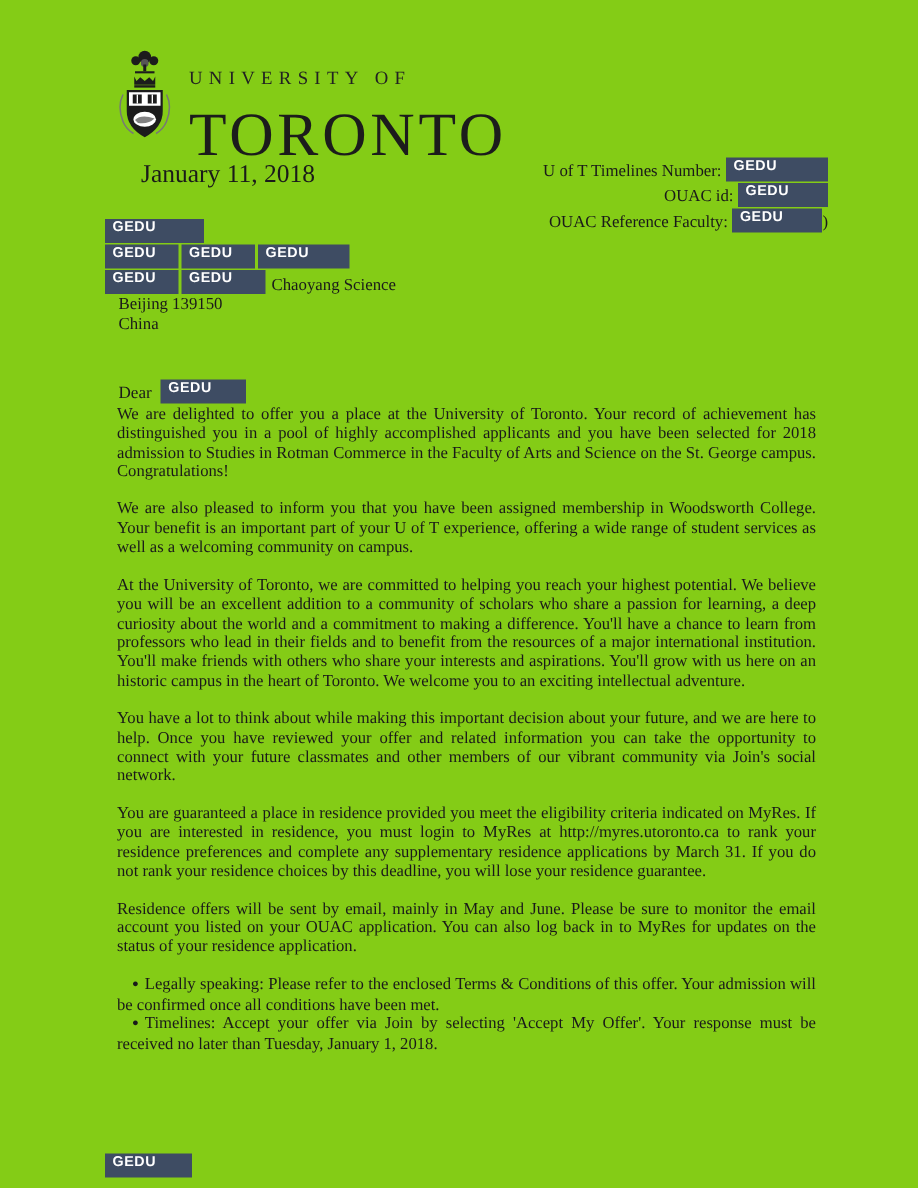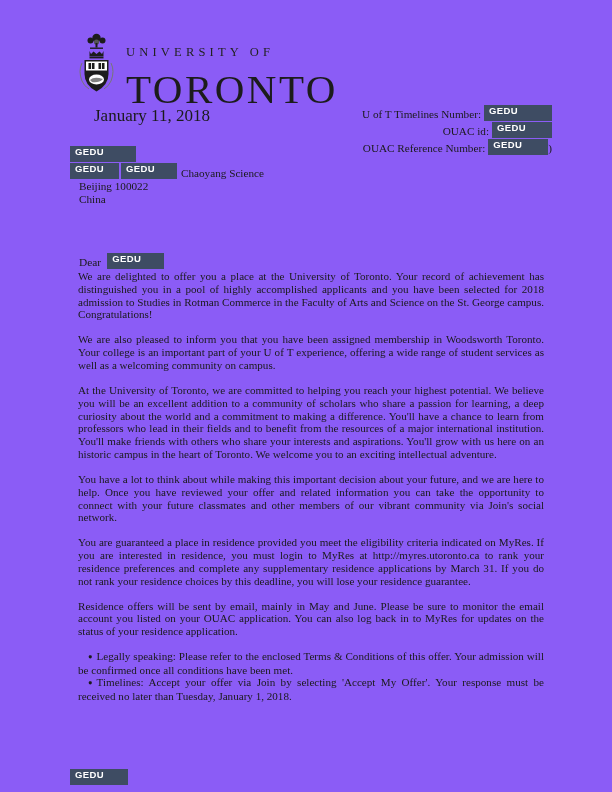--- a/index.html
+++ b/index.html
@@ -1,17 +1,17 @@
 <!DOCTYPE html>
 <html><head>
 <meta charset="utf-8">
 <style>
   html,body{margin:0;padding:0;background:#888;}
   .page{
-    position:relative;width:612px;height:792px;background:#8b5cf6;
+    position:relative;width:612px;height:792px;background:#84cc16;
     margin:0 auto;overflow:hidden;
     font-family:"Liberation Serif","DejaVu Serif",serif;color:#1a1a1a;
   }
   
   .logo-row{position:absolute;top:33px;left:76px;display:flex;align-items:flex-start;}
   .crest{width:41px;height:60px;flex:0 0 auto;}
   .wordmark{margin-left:9px;padding-top:13px;}
   .wm-top{
     font-size:12.5px;letter-spacing:4.2px;color:#222;line-height:12px;
     font-family:"Liberation Serif",serif;white-space:nowrap;
@@ -100,42 +100,45 @@
   <div class="date">January 11, 2018</div>
 
   <div class="hdr-right">
     <div class="hdr-row">
       <span class="hdr-label">U of T Timelines Number:</span><span class="badge w68" style="background: rgb(62, 76, 99);">GEDU</span><span></span>
     </div>
     <div class="hdr-row">
       <span class="hdr-label">OUAC id:</span><span class="badge w60" style="background: rgb(62, 76, 99);">GEDU</span><span></span>
     </div>
     <div class="hdr-row">
-      <span class="hdr-label">OUAC Reference Number:</span><span class="badge w60" style="background: rgb(62, 76, 99);">GEDU</span><span>)</span>
+      <span class="hdr-label">OUAC Reference Faculty:</span><span class="badge w60" style="background: rgb(62, 76, 99);">GEDU</span><span>)</span>
     </div>
   </div>
 
   <div class="addr">
     <div class="addr-badges">
       <span class="badge w66" style="background: rgb(62, 76, 99);">GEDU</span>
     </div>
     <div class="addr-badges">
+      <span class="badge w49" style="background: rgb(62, 76, 99);">GEDU</span><span class="badge w49" style="background: rgb(62, 76, 99);">GEDU</span><span class="badge w61" style="background: rgb(62, 76, 99);">GEDU</span>
+    </div>
+    <div class="addr-badges">
       <span class="badge w49" style="background: rgb(62, 76, 99);">GEDU</span><span class="badge w56" style="background: rgb(62, 76, 99);">GEDU</span><span class="addr-text">Chaoyang Science</span>
     </div>
-    <div class="addr-line">Beijing 100022</div>
+    <div class="addr-line">Beijing 139150</div>
     <div class="addr-line">China</div>
   </div>
 
   <div class="salutation">
     <span>Dear</span><span class="badge w57" style="background: rgb(62, 76, 99);">GEDU</span>
   </div>
 
   <div class="body">
     <p>We are delighted to offer you a place at the University of Toronto. Your record of achievement has distinguished you in a pool of highly accomplished applicants and you have been selected for 2018 admission to Studies in Rotman Commerce in the Faculty of Arts and Science on the St. George campus.  Congratulations!</p>
-    <p>We are also pleased to inform you that you have been assigned membership in Woodsworth Toronto. Your college is an important part of your U of T experience, offering a wide range of student services as well as a welcoming community on campus.</p>
+    <p>We are also pleased to inform you that you have been assigned membership in Woodsworth College. Your benefit is an important part of your U of T experience, offering a wide range of student services as well as a welcoming community on campus.</p>
     <p>At the University of Toronto, we are committed to helping you reach your highest potential. We believe you will be an excellent addition to a community of scholars who share a passion for learning, a deep curiosity about the world and a commitment to making a difference. You'll have a chance to learn from professors who lead in their fields and to benefit from the resources of a major international institution. You'll make friends with others who share your interests and aspirations. You'll grow with us here on an historic campus in the heart of Toronto. We welcome you to an exciting intellectual adventure.</p>
     <p>You have a lot to think about while making this important decision about your future, and we are here to help.  Once you have reviewed your offer and related information you can take the opportunity to connect with your future classmates and other members of our vibrant community via Join's social network.</p>
     <p>You are guaranteed a place in residence provided you meet the eligibility criteria indicated on MyRes. If you are interested in residence, you must login to MyRes at http://myres.utoronto.ca to rank your residence preferences and complete any supplementary residence applications by March 31. If you do not rank your residence choices by this deadline, you will lose your residence guarantee.</p>
     <p>Residence offers will be sent by email, mainly in May and June.  Please be sure to monitor the email account you listed on your OUAC application.  You can also log back in to MyRes for updates on the status of your residence application.</p>
     <p class="bullet-item"><span class="bdot">●</span><span>Legally speaking:  Please refer to the enclosed Terms &amp; Conditions of this offer.  Your admission will be confirmed once all conditions have been met.</span></p>
     <p class="bullet-item"><span class="bdot">●</span><span>Timelines:  Accept your offer via Join by selecting 'Accept My Offer'.  Your response must be received no later than Tuesday, January  1, 2018.</span></p>
   </div>
 
   <div class="footer-badge">
     <span class="badge w58" style="background: rgb(62, 76, 99);">GEDU</span>

